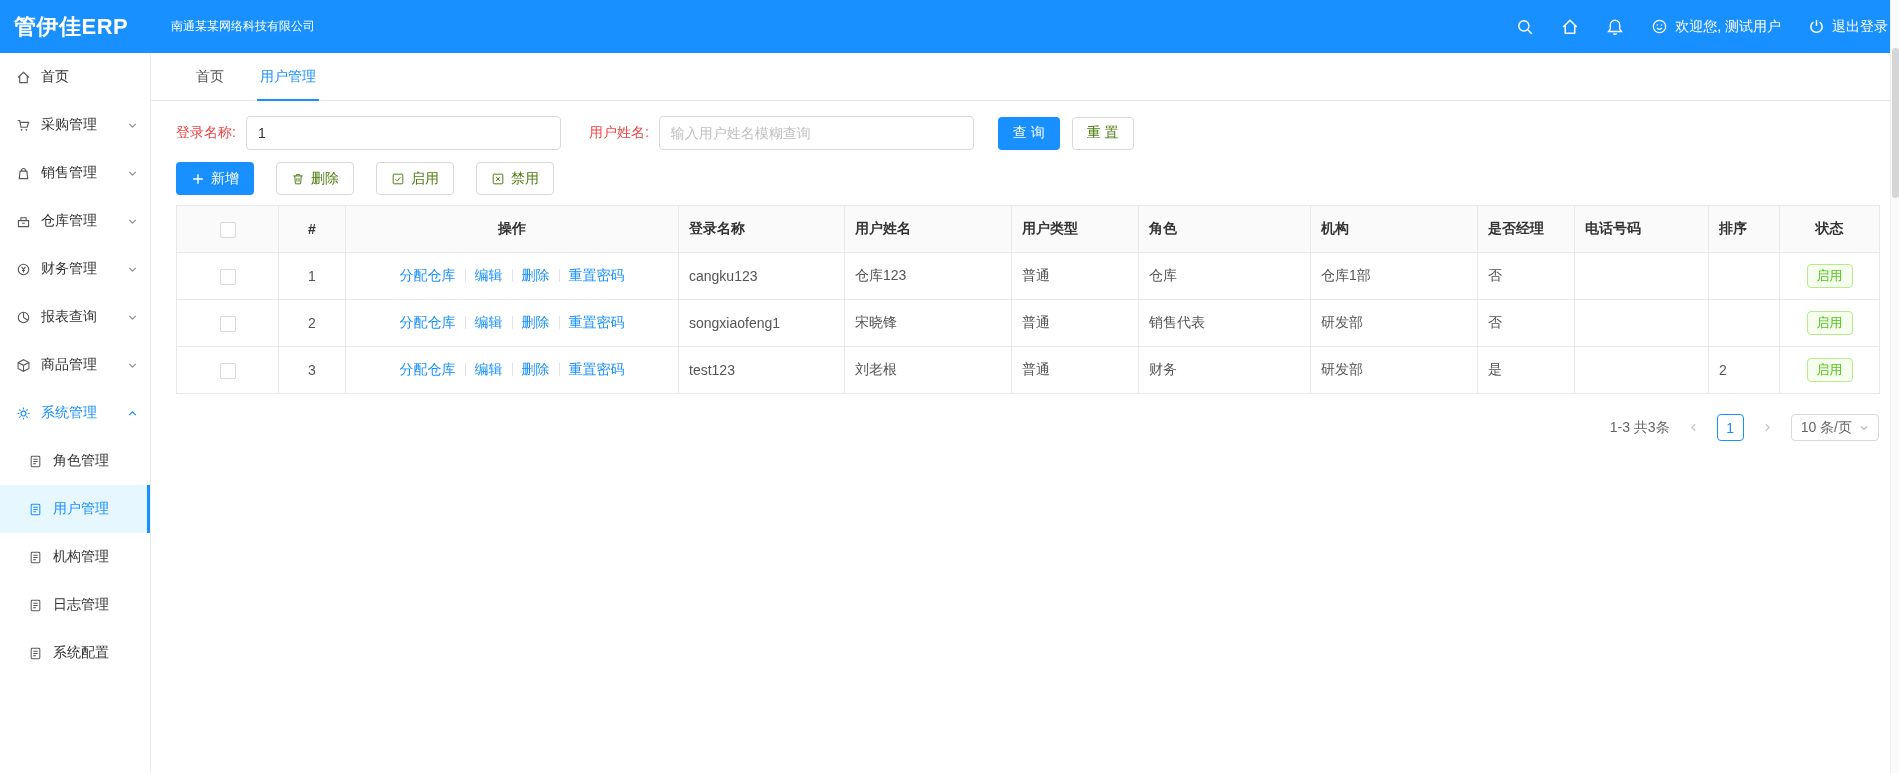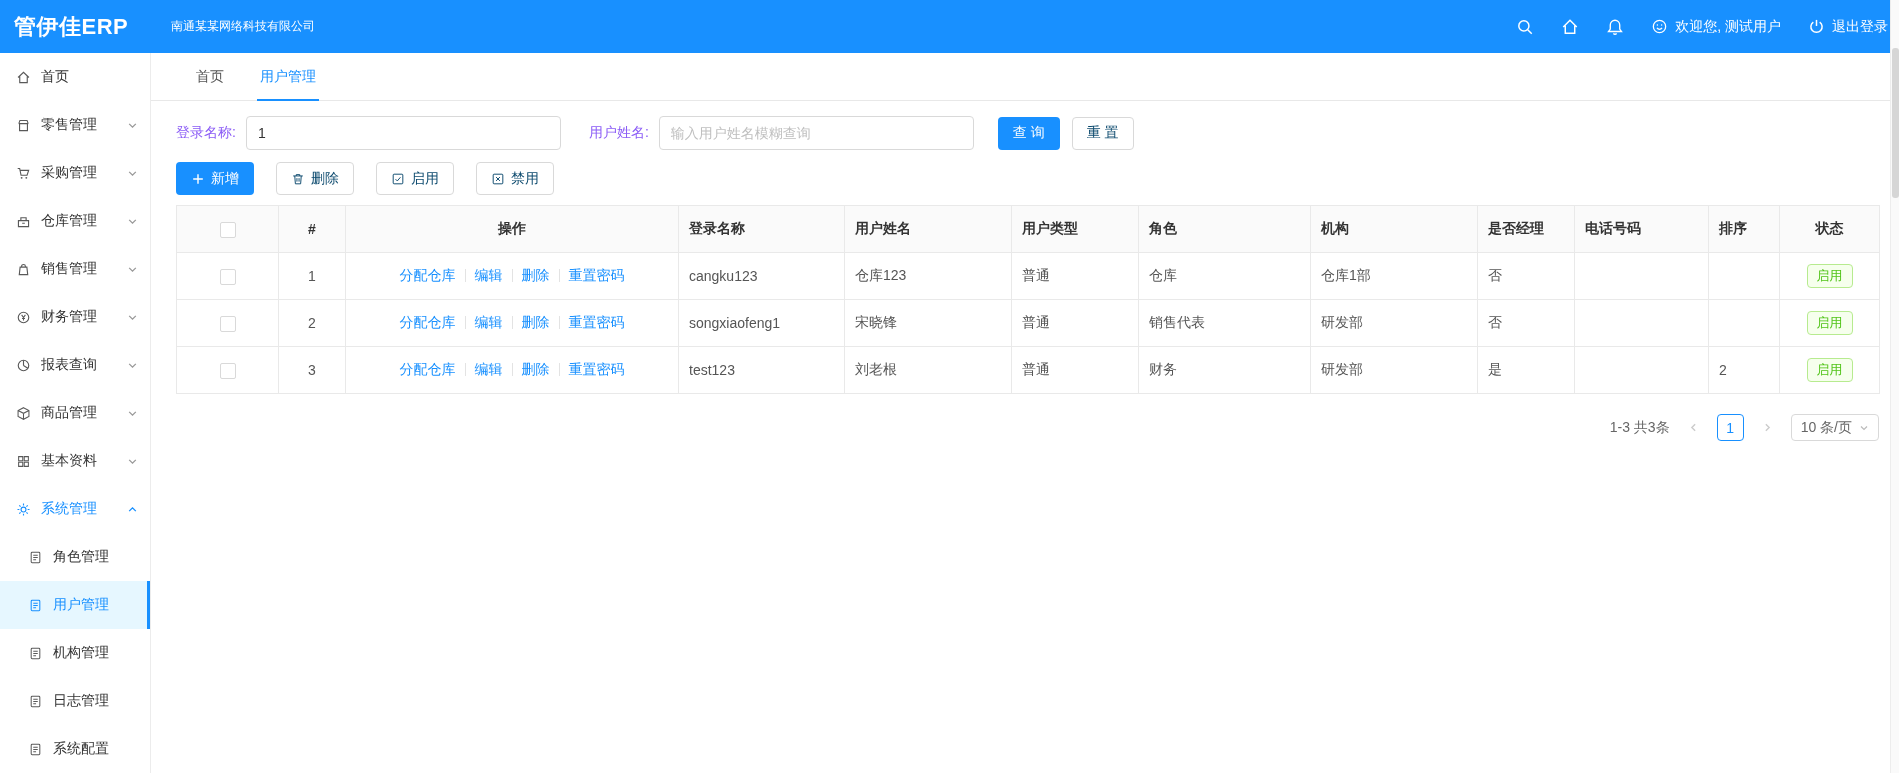--- a/index.html
+++ b/index.html
@@ -36,31 +36,31 @@
   .main { flex:1; display:flex; flex-direction:column; background:#fff; overflow:hidden; }
   .tabbar { height:48px; flex:0 0 48px; border-bottom:1px solid #e8e8e8; display:flex; align-items:stretch; gap:30px; padding-left:42px; }
   .tab { display:flex; align-items:center; padding:0 3px; color:#555; cursor:pointer; position:relative; }
   .tab.active { color:#1890ff; }
   .tab.active::after { content:""; position:absolute; left:0; right:0; bottom:-1px; height:2px; background:#1890ff; }
 
   .content { padding:15px 19px 0 25px; }
 
   
   .filter-row { display:flex; align-items:center; margin-bottom:12px; }
-  .f-label { margin-right:10px; color:#8b5cf6; }
+  .f-label { margin-right:10px; color:#ef4444; }
   .f-label.second { margin-left:28px; }
   .f-input { width:315px; height:34px; border:1px solid #d9d9d9; border-radius:4px; padding:0 11px;
     font-size:14px; color:#333; outline:none; font-family:inherit; }
   .f-input::placeholder { color:#bfbfbf; }
 
   .btn { height:33px; border-radius:4px; font-size:14px; display:inline-flex; align-items:center;
     justify-content:center; gap:6px; padding:0 14px; cursor:pointer; border:1px solid transparent;
     background:#fff; font-family:inherit; }
   .btn-primary { background:#1890ff; color:#fff; }
-  .btn-default { border-color:#d9d9d9; color:#0c4a6e; }
+  .btn-default { border-color:#d9d9d9; color:#4d7c0f; }
   .btn svg { width:14px; height:14px; }
   .ml24 { margin-left:24px; } .ml12 { margin-left:12px; }
 
   
   .toolbar { display:flex; align-items:center; gap:22px; margin-bottom:10px; }
 
   
   .user-table { border-collapse:collapse; table-layout:fixed; width:1703px; }
   .user-table th, .user-table td { border:1px solid #e9e9e9; height:47px; padding:0 10px;
     font-size:14px; text-align:left; white-space:nowrap; overflow:hidden; }
@@ -143,65 +143,52 @@
       <span class="s-ic">
           <svg viewBox="0 0 16 16">
             <path d="M2.2 8 8 2.4 13.8 8M4 7v6.5h8V7" fill="none" stroke="currentColor" stroke-width="1.2"></path>
           </svg>
         </span>
       <span>首页</span>
     </div>
     <div class="s-item">
       <span class="s-ic">
           <svg viewBox="0 0 16 16">
-            <path d="M3 6 4.2 2.6h7.6L13 6M3.8 6v7.4h8.4V6M3 6h10" fill="none" stroke="currentColor" stroke-width="1.2"></path>
-          </svg>
-        </span>
-      <span>零售管理</span>
-      <span class="s-ch">
-          <svg viewBox="0 0 10 10">
-            <path d="M2 3.5 5 6.5 8 3.5" fill="none" stroke="currentColor" stroke-width="1.2"></path>
-          </svg>
-        </span>
-    </div>
-    <div class="s-item">
-      <span class="s-ic">
-          <svg viewBox="0 0 16 16">
             <path d="M1.8 2.6h2.1l1.5 7.3h6.4l1.7-5.2H4.5" fill="none" stroke="currentColor" stroke-width="1.2"></path>
             <circle cx="6" cy="12.6" r="1" fill="currentColor"></circle>
             <circle cx="11" cy="12.6" r="1" fill="currentColor"></circle>
           </svg>
         </span>
       <span>采购管理</span>
       <span class="s-ch">
           <svg viewBox="0 0 10 10">
             <path d="M2 3.5 5 6.5 8 3.5" fill="none" stroke="currentColor" stroke-width="1.2"></path>
           </svg>
         </span>
     </div>
     <div class="s-item">
       <span class="s-ic">
           <svg viewBox="0 0 16 16">
+            <path d="M4.4 5.4h7.2l.9 8H3.5ZM6 5.4v-.8a2 2 0 0 1 4 0v.8" fill="none" stroke="currentColor" stroke-width="1.2"></path>
+          </svg>
+        </span>
+      <span>销售管理</span>
+      <span class="s-ch">
+          <svg viewBox="0 0 10 10">
+            <path d="M2 3.5 5 6.5 8 3.5" fill="none" stroke="currentColor" stroke-width="1.2"></path>
+          </svg>
+        </span>
+    </div>
+    <div class="s-item">
+      <span class="s-ic">
+          <svg viewBox="0 0 16 16">
             <path d="M2.6 7h10.8v6.4H2.6ZM5.2 7V4h5.6v3M6.6 9.8h2.8" fill="none" stroke="currentColor" stroke-width="1.2"></path>
           </svg>
         </span>
       <span>仓库管理</span>
-      <span class="s-ch">
-          <svg viewBox="0 0 10 10">
-            <path d="M2 3.5 5 6.5 8 3.5" fill="none" stroke="currentColor" stroke-width="1.2"></path>
-          </svg>
-        </span>
-    </div>
-    <div class="s-item">
-      <span class="s-ic">
-          <svg viewBox="0 0 16 16">
-            <path d="M4.4 5.4h7.2l.9 8H3.5ZM6 5.4v-.8a2 2 0 0 1 4 0v.8" fill="none" stroke="currentColor" stroke-width="1.2"></path>
-          </svg>
-        </span>
-      <span>销售管理</span>
       <span class="s-ch">
           <svg viewBox="0 0 10 10">
             <path d="M2 3.5 5 6.5 8 3.5" fill="none" stroke="currentColor" stroke-width="1.2"></path>
           </svg>
         </span>
     </div>
     <div class="s-item">
       <span class="s-ic">
           <svg viewBox="0 0 16 16">
             <circle cx="8" cy="8" r="5.6" fill="none" stroke="currentColor" stroke-width="1.2"></circle>
@@ -229,33 +216,20 @@
           </svg>
         </span>
     </div>
     <div class="s-item">
       <span class="s-ic">
           <svg viewBox="0 0 16 16">
             <path d="M8 1.8 13.8 4.8v6.4L8 14.2 2.2 11.2V4.8ZM2.2 4.8 8 7.8l5.8-3M8 7.8v6.4" fill="none" stroke="currentColor" stroke-width="1.1"></path>
           </svg>
         </span>
       <span>商品管理</span>
-      <span class="s-ch">
-          <svg viewBox="0 0 10 10">
-            <path d="M2 3.5 5 6.5 8 3.5" fill="none" stroke="currentColor" stroke-width="1.2"></path>
-          </svg>
-        </span>
-    </div>
-    <div class="s-item">
-      <span class="s-ic">
-          <svg viewBox="0 0 16 16">
-            <path d="M2.8 2.8h4.4v4.4H2.8ZM8.8 2.8h4.4v4.4H8.8ZM2.8 8.8h4.4v4.4H2.8ZM8.8 8.8h4.4v4.4H8.8Z" fill="none" stroke="currentColor" stroke-width="1.1"></path>
-          </svg>
-        </span>
-      <span>基本资料</span>
       <span class="s-ch">
           <svg viewBox="0 0 10 10">
             <path d="M2 3.5 5 6.5 8 3.5" fill="none" stroke="currentColor" stroke-width="1.2"></path>
           </svg>
         </span>
     </div>
     <div class="s-item expanded">
       <span class="s-ic">
           <svg viewBox="0 0 16 16">
             <circle cx="8" cy="8" r="2.6" fill="none" stroke="currentColor" stroke-width="1.2"></circle>

